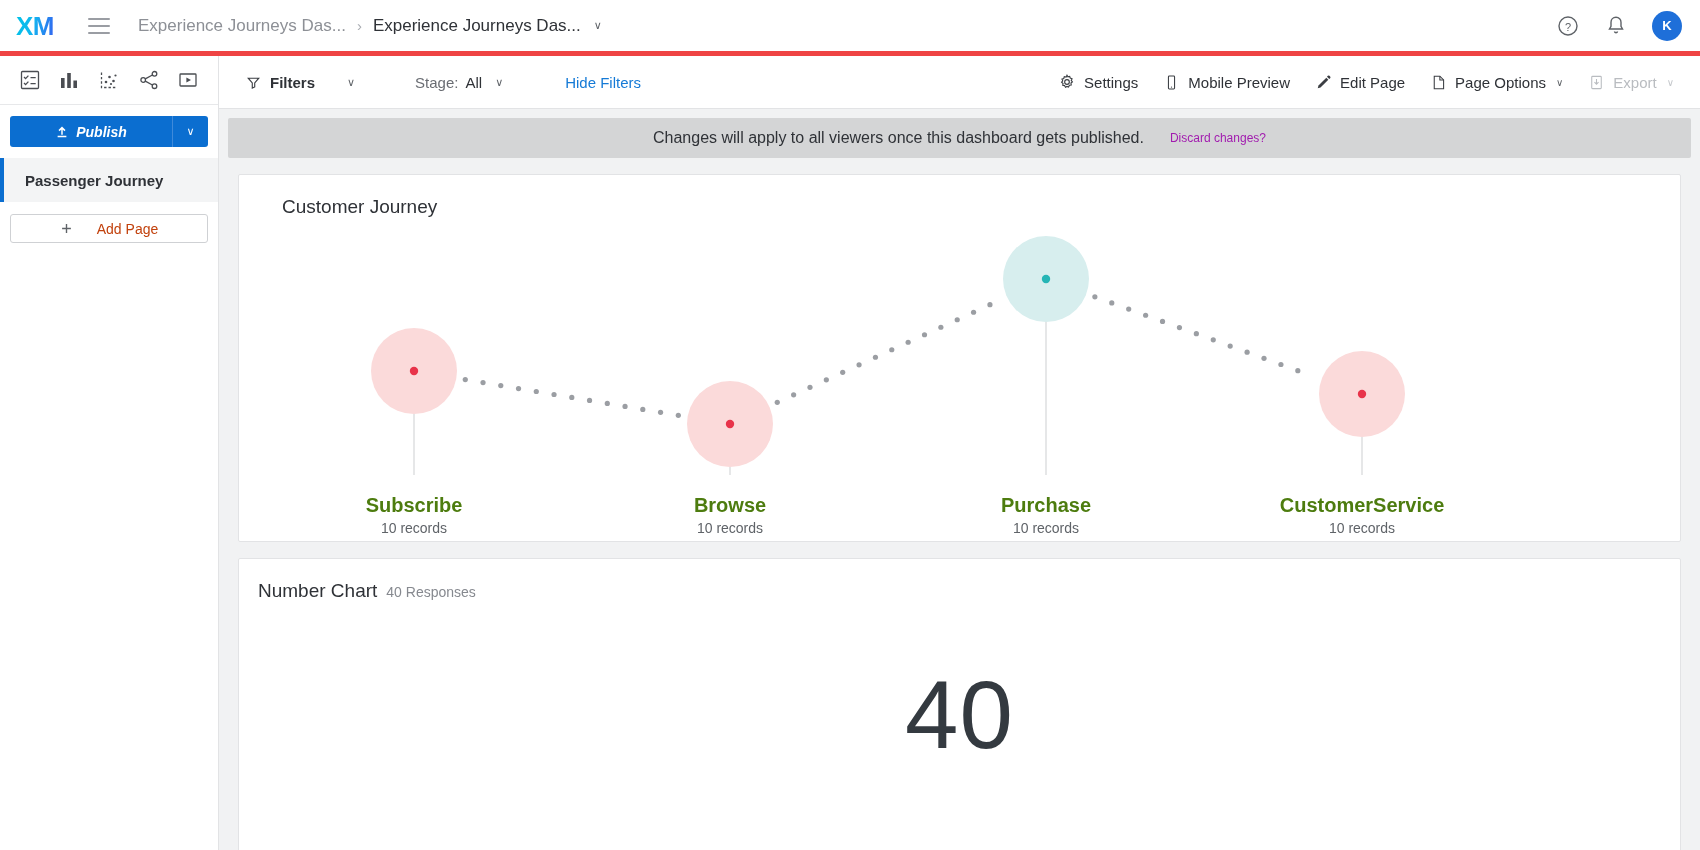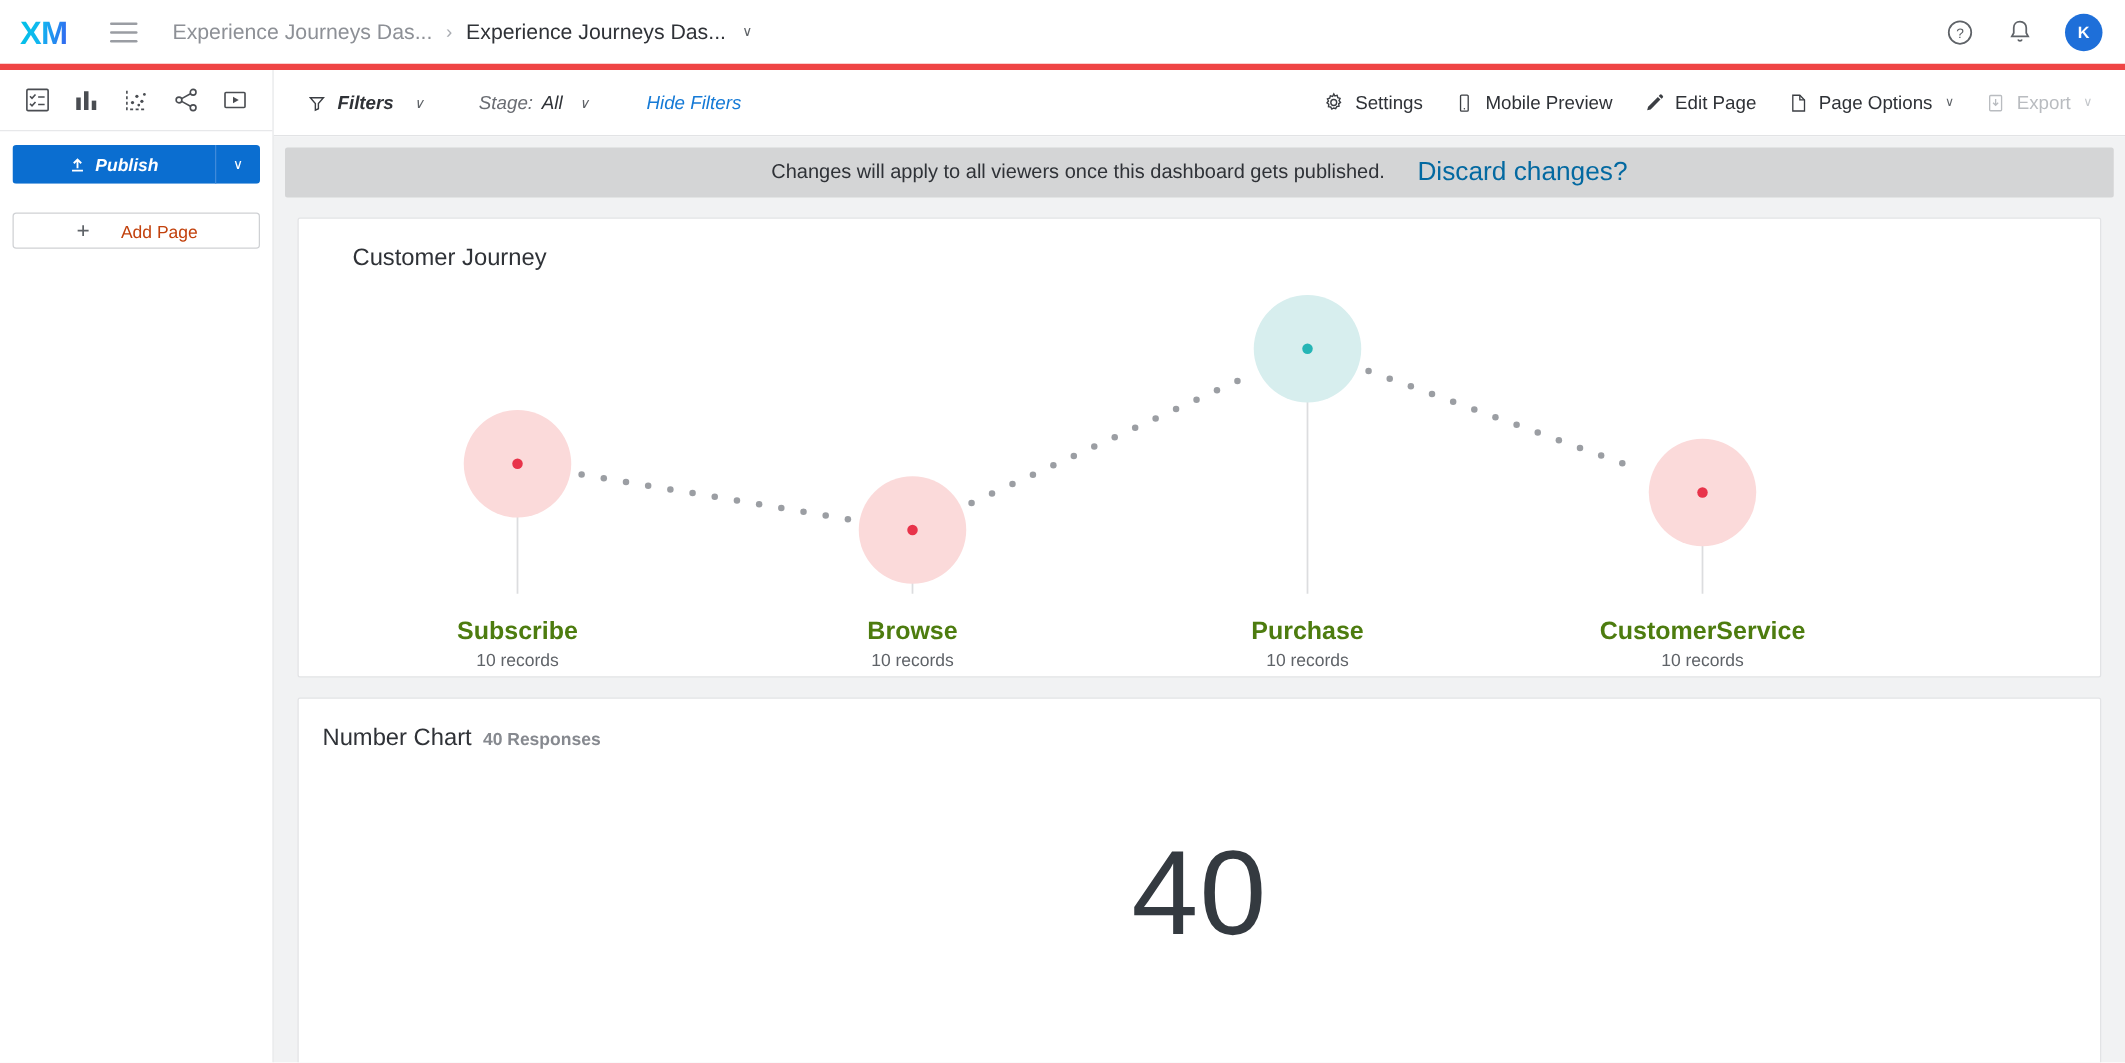--- a/index.html
+++ b/index.html
@@ -90,21 +90,21 @@
     gap: 24px; font-size: 14px; color: #c2410c; cursor: pointer;
   }
 
   
   .toolbar {
     position: absolute; top: 56px; left: 219px;
     width: 1481px; height: 53px;
     background: #fff; border-bottom: 1px solid #e2e3e5;
     display: flex; align-items: center;
   }
-  .tb-left { display: flex; align-items: center; padding-left: 27px; gap: 0; font-style: italic; }
+  .tb-left { display: flex; align-items: center; padding-left: 27px; gap: 16px; }
   .tb-filters { display: flex; align-items: center; gap: 9px; cursor: pointer; }
   .tb-filters .lbl { font-size: 15px; font-weight: 700; color: #2f3237; }
   .tb-caret { color: #5f6368; font-size: 11px; margin-left: 16px; cursor: pointer; }
   .tb-stage { display: flex; align-items: center; gap: 7px; margin-left: 44px; cursor: pointer; }
   .tb-stage .k { font-size: 15px; color: #6a6d73; }
   .tb-stage .v { font-size: 15px; color: #2f3237; }
   .tb-hide { margin-left: 46px; font-size: 15px; color: #157ad6; cursor: pointer; }
   .tb-right { margin-left: auto; display: flex; align-items: center; padding-right: 26px; gap: 25px; }
   .tb-action { display: flex; align-items: center; gap: 8px; font-size: 15px; color: #2f3237; cursor: pointer; }
   .tb-action.disabled { color: #b9bcc0; cursor: default; }
@@ -117,29 +117,29 @@
     width: 1481px; height: 741px;
     background: #f1f2f3;
     overflow: hidden;
   }
   .banner {
     margin: 9px 9px 0 9px; height: 40px;
     background: #d4d5d6; border-radius: 2px;
     display: flex; align-items: center; justify-content: center; gap: 26px;
   }
   .banner-text { font-size: 16px; color: #2f3237; }
-  .banner-link { font-size: 21px; color: #0369a1; cursor: pointer; }
+  .banner-link { font-size: 12px; color: #a21caf; cursor: pointer; }
 
   .card {
     background: #fff; border: 1px solid #e2e3e5; border-radius: 2px;
     margin: 16px 19px 0 19px;
   }
   .card-title-row { padding: 21px 0 0 19px; display: flex; align-items: baseline; gap: 9px; }
   .card-title { font-size: 19px; color: #2f3237; }
-  .card-sub { font-size: 14px; color: #86898f; font-weight: bold; }
+  .card-sub { font-size: 14px; color: #86898f; }
 
   
   .journey-card { height: 368px; position: relative; padding-left: 24px; }
   .journey-svg { position: absolute; top: 0; left: 0; width: 1299px; height: 368px; }
   .jnode-label {
     position: absolute; text-align: center; width: 240px;
     transform: translateX(-50%);
   }
   .jnode-label .nm { font-size: 20px; font-weight: 700; color: #4d7c0f; }
   .jnode-label .rc { font-size: 14px; color: #5f6368; margin-top: 3px; }
@@ -234,20 +234,23 @@
         <div class="publish-main">
           <svg width="14" height="14" viewBox="0 0 16 16" fill="none" stroke="#ffffff" stroke-width="1.7">
             <path d="M8 11V3M4.6 6.4L8 3l3.4 3.4M3 13.2h10"></path>
           </svg>
           <span>Publish</span>
         </div>
         <div class="publish-caret">∨</div>
       </div>
     </div>
 
+    <div class="page-item">
+      <span>Passenger Journey</span>
+    </div>
 
     <div class="addpage-wrap">
       <div class="addpage-btn">
         <svg width="13" height="13" viewBox="0 0 16 16" stroke="#5f6368" stroke-width="1.7">
           <path d="M8 2.6v10.8M2.6 8h10.8"></path>
         </svg>
         <span>Add Page</span>
       </div>
     </div>
   </div>

